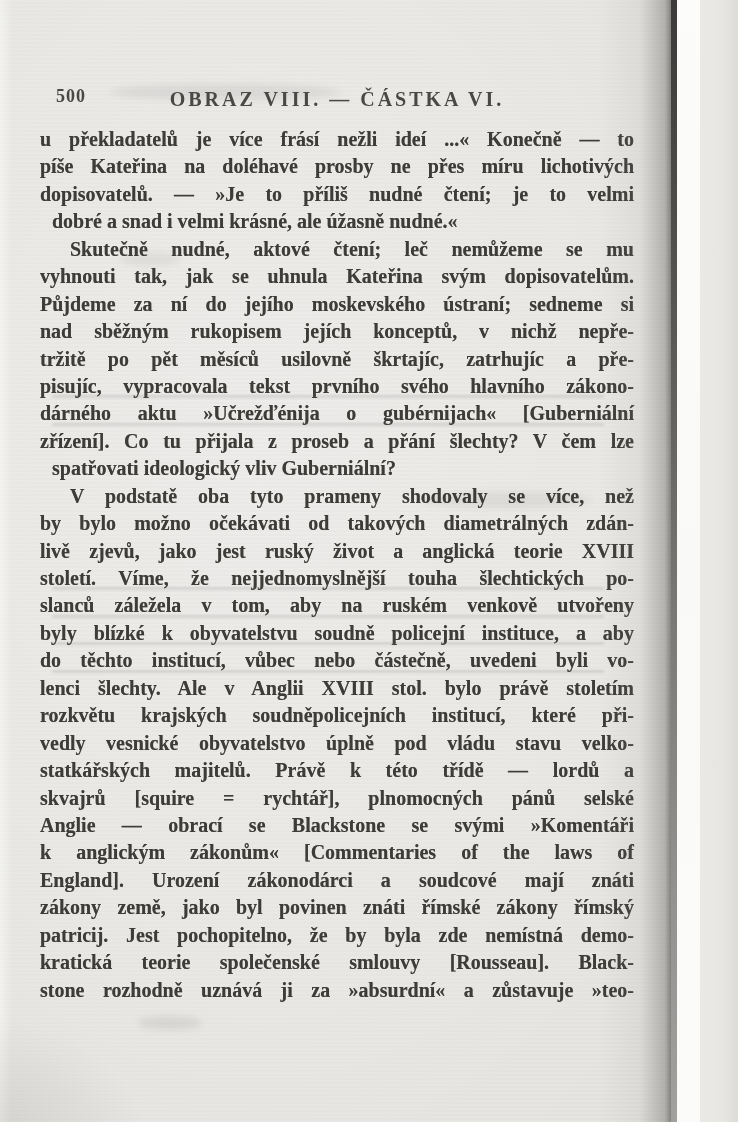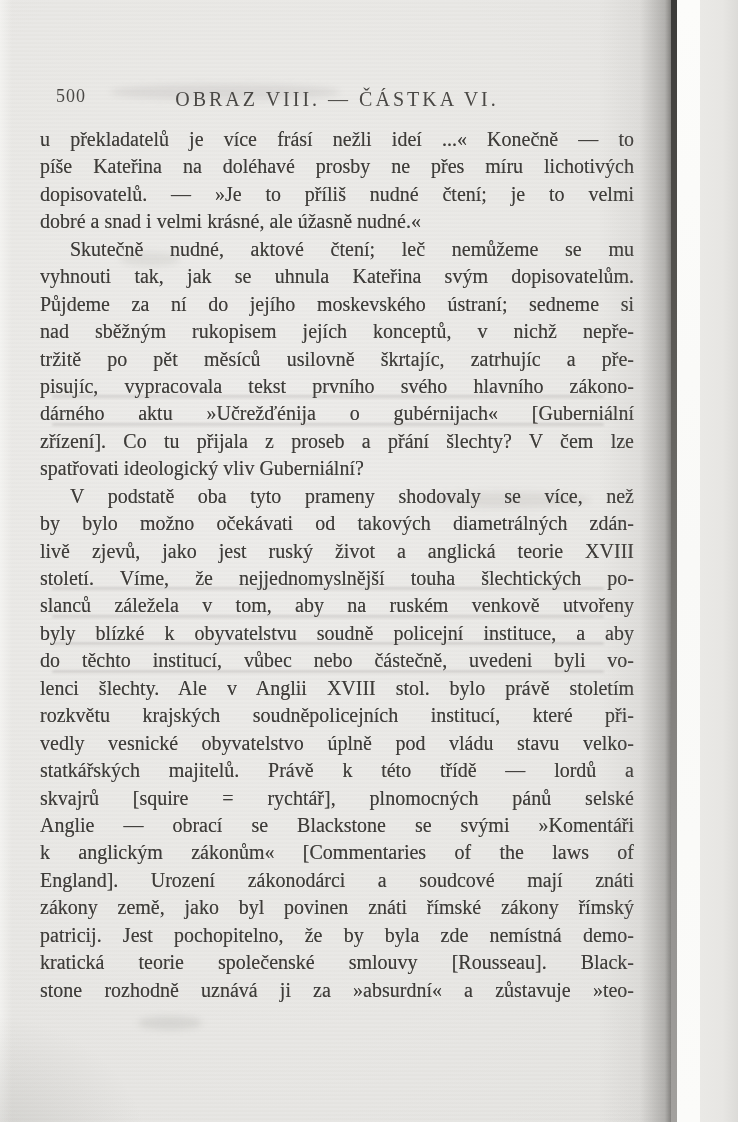--- a/index.html
+++ b/index.html
@@ -7,20 +7,21 @@
     width: 738px; height: 1122px;
     overflow: hidden;
     font-family: "Liberation Serif", "DejaVu Serif", serif;
   }
   .scan {
     position: absolute; inset: 0;
     width: 738px; height: 1122px;
     background:
       repeating-linear-gradient(0deg, rgba(255,255,255,0.02) 0 2px, rgba(0,0,0,0.012) 2px 4px),
       radial-gradient(ellipse at 35% 40%, #edecea 0%, #e9e8e5 55%, #e3e2df 100%);
+    font-weight: bold;
   }
   
   .page-curl {
     position: absolute; top: 0; bottom: 0; left: 598px; width: 76px;
     background: linear-gradient(to right, rgba(150,148,145,0) 0%, rgba(150,148,145,0.12) 55%, rgba(115,113,110,0.45) 88%, rgba(70,68,65,0.75) 100%);
   }
   .edge-line {
     position: absolute; top: 0; bottom: 0; left: 671px; width: 6px;
     background: linear-gradient(to bottom, #3c3b39 0%, #55534f 25%, #7b7975 55%, #949290 80%, #a3a19e 100%);
     filter: blur(0.4px);
@@ -60,21 +61,21 @@
   .text-block {
     position: absolute; left: 40px; top: 126px; width: 594px;
     font-size: 20px; color: #3e3c39;
     text-shadow: 0 0 0.5px rgba(62,60,57,0.55);
   }
   .line {
     height: 27.45px; line-height: 27.45px;
     text-align: justify; text-align-last: justify;
     position: relative; white-space: normal;
   }
-  .line.plain { text-align-last: left; }
+  .line.plain { text-align-last: left; margin-left: 12px; }
   .line.indent { padding-left: 30px; }
   .line.underline::after {
     content: ""; position: absolute; left: 2%; right: 5%; bottom: 2px; height: 3px;
     background: rgba(110,108,104,0.17); filter: blur(1.2px); border-radius: 2px;
   }
 </style>
 </head>
 <body>
 
 <div class="scan">

